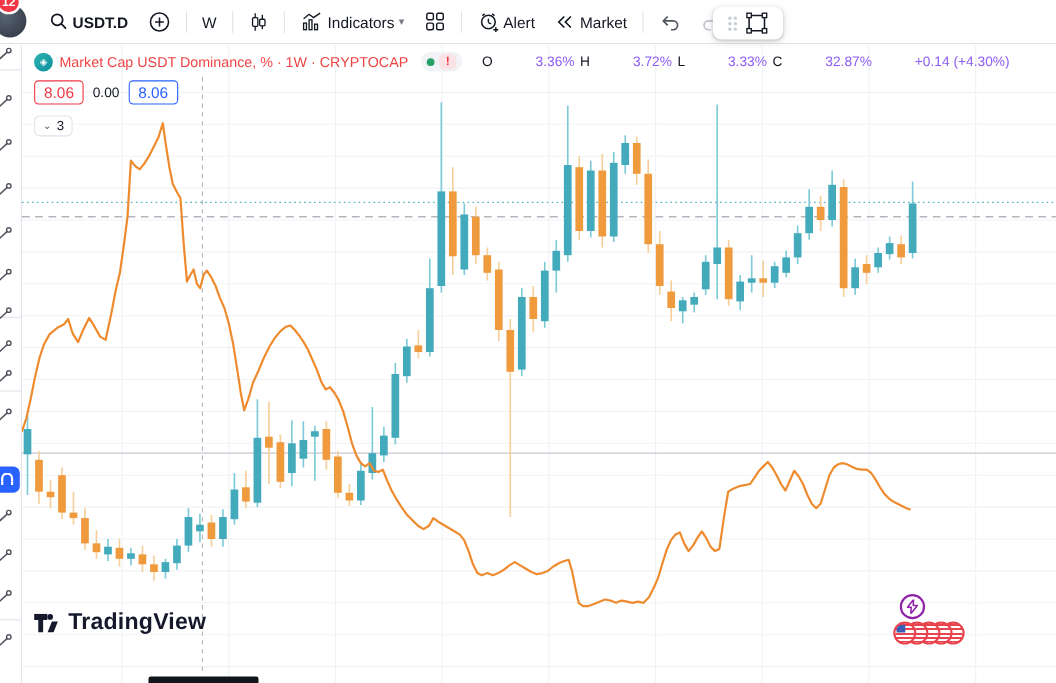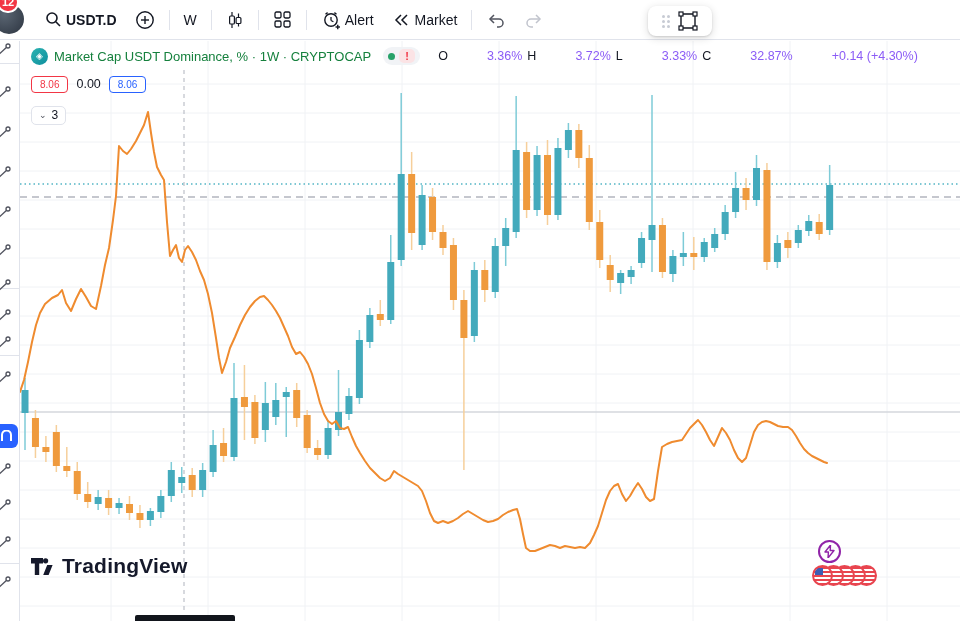--- a/index.html
+++ b/index.html
@@ -40,31 +40,31 @@
   
   #chart-wrap { position:absolute; left:20px; top:41px; width:940px; height:580px; background:#fff; }
   #chart-svg { position:absolute; left:0; top:0; }
 
   
   #legend { position:absolute; left:11px; top:4px; z-index:10; }
   .lg-row1 { display:flex; align-items:center; gap:6px; height:22px; }
   .src-logo { width:17px; height:17px; border-radius:50%; background:#1b9aaa;
     background:linear-gradient(135deg,#2bb3b1,#0f8f9e); color:#fff; font-size:9px;
     display:flex; align-items:center; justify-content:center; }
-  .lg-title { font-size:13px; color:#15803d; }
+  .lg-title { font-size:13px; color:#ef4444; }
   .status-pill { display:flex; align-items:center; gap:4px; background:#f1f3f6; border-radius:9px;
     height:18px; padding:0 5px; margin-left:6px; }
   .gdot { width:7px; height:7px; border-radius:50%; background:#26a269; }
   .alert-chip { background:#fbe3e5; color:#f23645; font-weight:bold; font-size:11px;
     border-radius:5px; width:16px; height:14px; display:flex; align-items:center; justify-content:center; }
   .ohlc { display:flex; align-items:center; gap:5px; margin-left:12px; font-size:12.5px; }
   .ohlc .k { color:#131722; }
   .ohlc .v { color:#8b5cf6;margin-left:34px; }
   .lg-row2 { display:flex; align-items:center; gap:8px; margin-top:6px; height:22px; }
-  .pbox { border-radius:4px; font-size:10px; padding:2px 8px; background:#fff; }
+  .pbox { border-radius:4px; font-size:14px; padding:2px 8px; background:#fff; }
   .pbox.red { border:1px solid #f23645; color:#f23645; }
   .pbox.blue { border:1px solid #2962ff; color:#2962ff; }
   .pmid { font-size:12.5px; color:#131722; }
   .lg-row3 { margin-top:9px; }
   .collapse-btn { display:inline-flex; align-items:center; gap:5px; border:1px solid #e0e3eb;
     border-radius:5px; background:#fff; height:19px; padding:0 7px; font-size:12px; color:#131722; cursor:pointer; }
   .collapse-btn .chev { font-size:9px; color:#50535e; }
 
   
   #brand { position:absolute; left:11px; top:513px; display:flex; align-items:center; gap:7px; z-index:9; cursor:pointer; }
@@ -119,20 +119,30 @@
       <svg class="icon-svg" width="18" height="20" viewBox="0 0 18 20">
         <line x1="6" y1="2" x2="6" y2="18" stroke="#131722" stroke-width="1.2"></line>
         <rect x="3.6" y="6" width="4.8" height="8" rx="1" fill="#fff" stroke="#131722" stroke-width="1.2"></rect>
         <line x1="12.5" y1="3.5" x2="12.5" y2="16.5" stroke="#131722" stroke-width="1.2"></line>
         <rect x="10.1" y="7.5" width="4.8" height="6" rx="1" fill="#fff" stroke="#131722" stroke-width="1.2"></rect>
       </svg>
     </div>
 
     <div class="vsep"></div>
 
+    <div class="tb-item">
+      <svg class="icon-svg" width="21" height="20" viewBox="0 0 21 20">
+        <rect x="3" y="11" width="2.6" height="6" fill="none" stroke="#131722" stroke-width="1.2"></rect>
+        <rect x="8" y="8" width="2.6" height="9" fill="none" stroke="#131722" stroke-width="1.2"></rect>
+        <rect x="13" y="12" width="2.6" height="5" fill="none" stroke="#131722" stroke-width="1.2"></rect>
+        <polyline points="3,7 8,3 12,6 18,2" fill="none" stroke="#131722" stroke-width="1.3"></polyline>
+      </svg>
+      <span class="tb-label">Indicators</span>
+      <span class="chev">▾</span>
+    </div>
 
     <div class="tb-item">
       <svg class="icon-svg" width="19" height="19" viewBox="0 0 19 19">
         <rect x="2" y="2" width="6" height="6" rx="1.4" fill="none" stroke="#131722" stroke-width="1.3"></rect>
         <rect x="11" y="2" width="6" height="6" rx="1.4" fill="none" stroke="#131722" stroke-width="1.3"></rect>
         <rect x="2" y="11" width="6" height="6" rx="1.4" fill="none" stroke="#131722" stroke-width="1.3"></rect>
         <rect x="11" y="11" width="6" height="6" rx="1.4" fill="none" stroke="#131722" stroke-width="1.3"></rect>
       </svg>
     </div>
 

